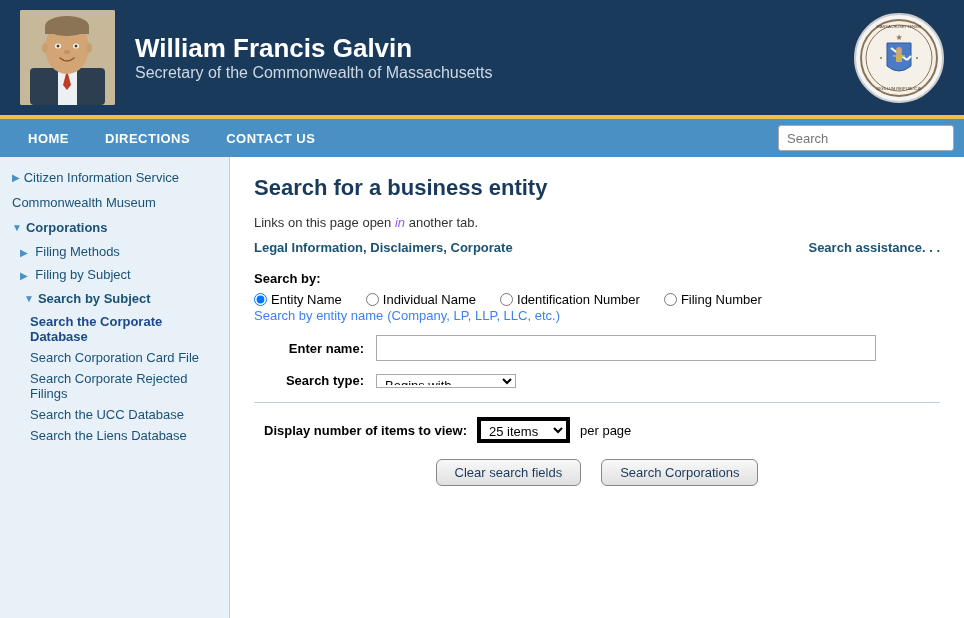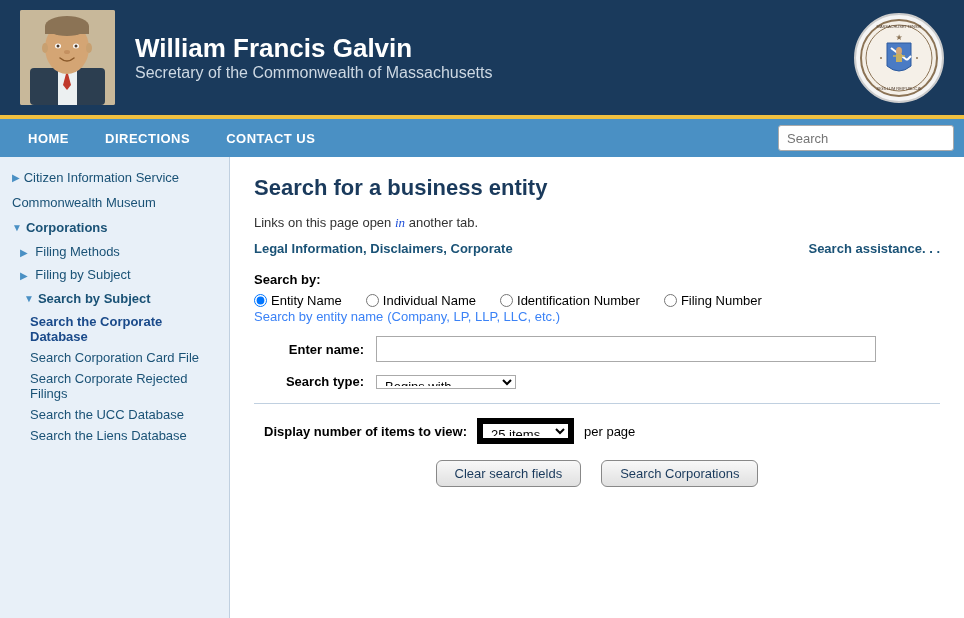--- a/index.html
+++ b/index.html
@@ -165,23 +165,22 @@
       color: #1a3a5c;
       font-weight: bold;
       margin-bottom: 14px;
     }
     .info-text {
       font-size: 13px;
       color: #333;
       margin-bottom: 10px;
     }
     .info-text span.in-link {
-      color: #1d4ed8;
+      color: #8b5cf6;
       font-style: italic;
-      font-family: Liberation Serif, serif;
     }
     .links-row {
       display: flex;
       justify-content: space-between;
       margin-bottom: 16px;
     }
     .links-row a {
       color: #1a5276;
       font-weight: bold;
       font-size: 13px;
@@ -257,21 +256,21 @@
       gap: 10px;
       font-size: 13px;
       margin-bottom: 16px;
       padding: 0 10px;
     }
     .display-row label {
       font-weight: bold;
     }
     .items-select {
       height: 26px;
-      border: 6px solid #000000;
+      border: 4px solid #000000;
       font-size: 13px;
       background: #fff;
       padding: 2px 4px;
     }
     .button-row {
       display: flex;
       gap: 20px;
       justify-content: center;
     }
     .btn {

